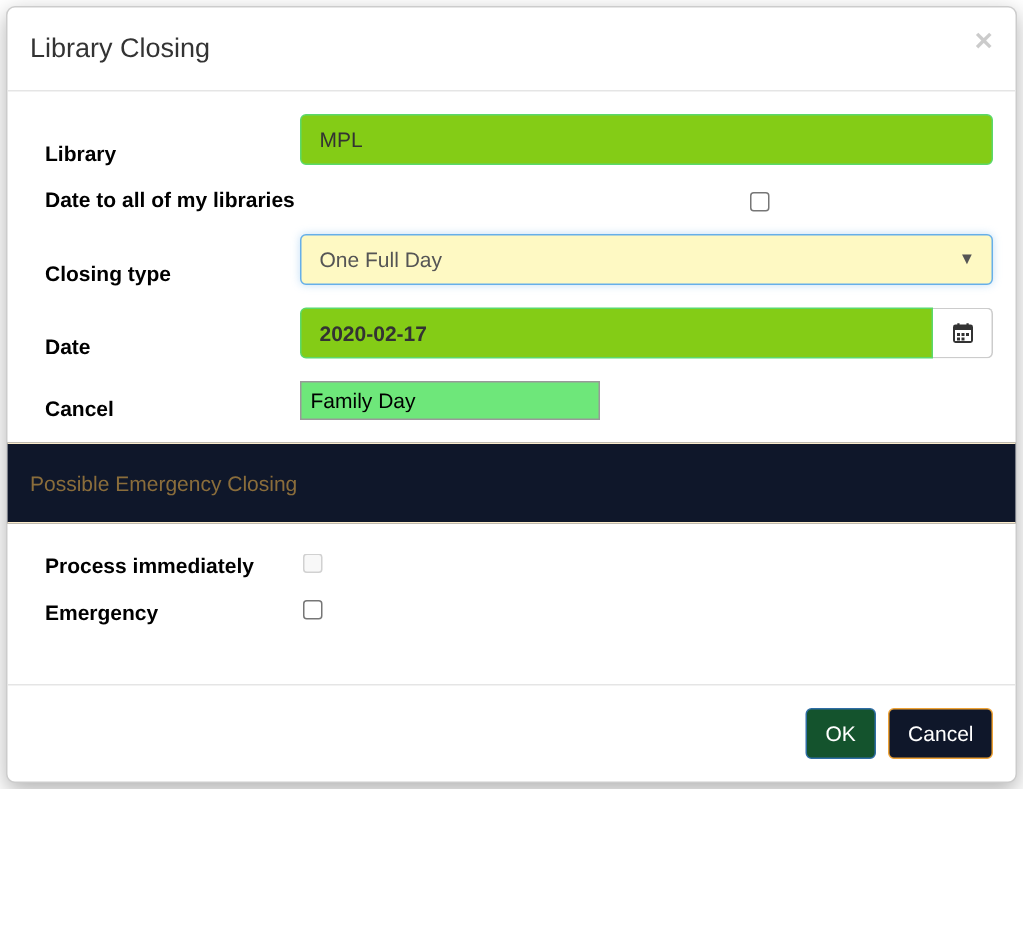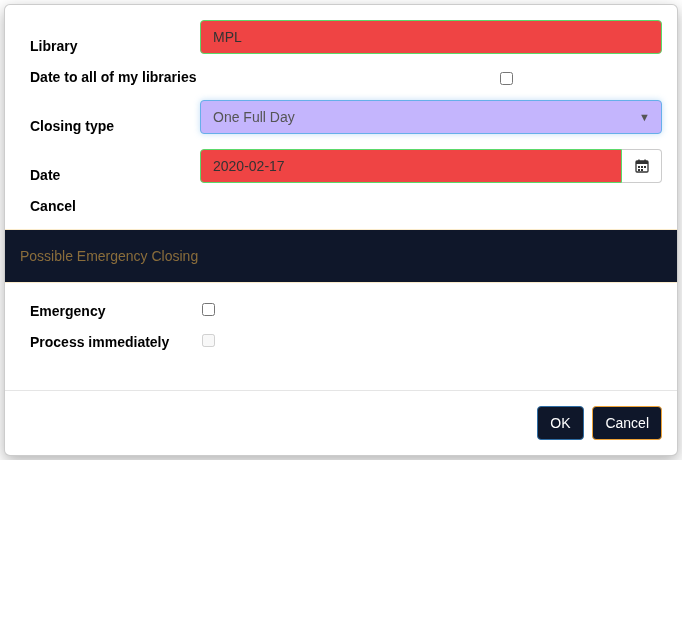--- a/index.html
+++ b/index.html
@@ -56,37 +56,37 @@
       color: #000;
       padding-right: 10px;
       flex-shrink: 0;
     }
     .form-control-wrap {
       flex: 1;
       display: flex;
       align-items: center;
     }
     .field-green {
-      background: #ef4444;
+      background: #84cc16;
       border: 1px solid #5bd96a;
       border-radius: 4px;
       padding: 6px 12px;
       width: 100%;
       height: 34px;
       color: #333;
       font-size: 14px;
       line-height: 20px;
     }
     .select-blue {
       width: 100%;
       height: 34px;
       padding: 6px 12px;
       border: 1px solid #66afe9;
       border-radius: 4px;
-      background: #c4b5fd;
+      background: #fef9c3;
       color: #555;
       font-size: 14px;
       box-shadow: 0 0 6px rgba(102,175,233,.4);
       appearance: none;
       -webkit-appearance: none;
       position: relative;
     }
     .select-wrap {
       position: relative;
       width: 100%;
@@ -97,20 +97,21 @@
       top: 50%;
       transform: translateY(-50%);
       pointer-events: none;
       color: #555;
       font-size: 11px;
     }
     .date-row {
       display: flex;
       gap: 0;
       width: 100%;
+      font-weight: bold;
     }
     .date-input {
       flex: 1;
       border-top-right-radius: 0;
       border-bottom-right-radius: 0;
     }
     .date-btn {
       width: 40px;
       height: 34px;
       border: 1px solid #ccc;
@@ -166,35 +167,41 @@
       font-size: 14px;
       line-height: 1.42857143;
       text-align: center;
       border: 1px solid transparent;
       border-radius: 4px;
       cursor: pointer;
       margin-left: 5px;
     }
     .btn-primary {
       color: #fff;
-      background: #0f172a;
+      background: #14532d;
       border-color: #2e6da4;
     }
     .btn-warning {
       color: #fff;
       background: #0f172a;
       border-color: #eea236;
     }
     .cal-icon svg { display: block; }
   </style>
 </head>
 <body>
 
 <div class="modal">
 
+  <div class="modal-header">
+    <h4 class="modal-title">Library Closing</h4>
+    <button class="close-btn">
+      <span>×</span>
+    </button>
+  </div>
 
   <div class="modal-body">
 
     <div class="form-row">
       <label class="form-label">Library</label>
       <div class="form-control-wrap">
         <div class="field-green">MPL</div>
       </div>
     </div>
 
@@ -234,35 +241,38 @@
               <rect x="3" y="10" width="2" height="2" fill="#333"></rect>
               <rect x="6" y="10" width="2" height="2" fill="#333"></rect>
             </svg>
           </span>
         </button>
       </div>
     </div>
 
     <div class="form-row">
       <label class="form-label">Cancel</label>
+      <div class="form-control-wrap">
+        <input type="text" class="reason-input" value="Family Day" style="">
+      </div>
     </div>
 
     <div class="section-header">Possible Emergency Closing</div>
+
+    <div class="form-row">
+      <label class="form-label">Process immediately</label>
+      <div class="checkbox-left">
+        <input type="checkbox" disabled="" style="">
+      </div>
+    </div>
 
     <div class="form-row">
       <label class="form-label">Emergency</label>
       <div class="checkbox-left">
         <input type="checkbox" style="">
-      </div>
-    </div>
-
-    <div class="form-row">
-      <label class="form-label">Process immediately</label>
-      <div class="checkbox-left">
-        <input type="checkbox" disabled="" style="">
       </div>
     </div>
 
   </div>
 
   <div class="modal-footer">
     <button class="btn btn-primary">OK</button>
     <button class="btn btn-warning">Cancel</button>
   </div>
 

